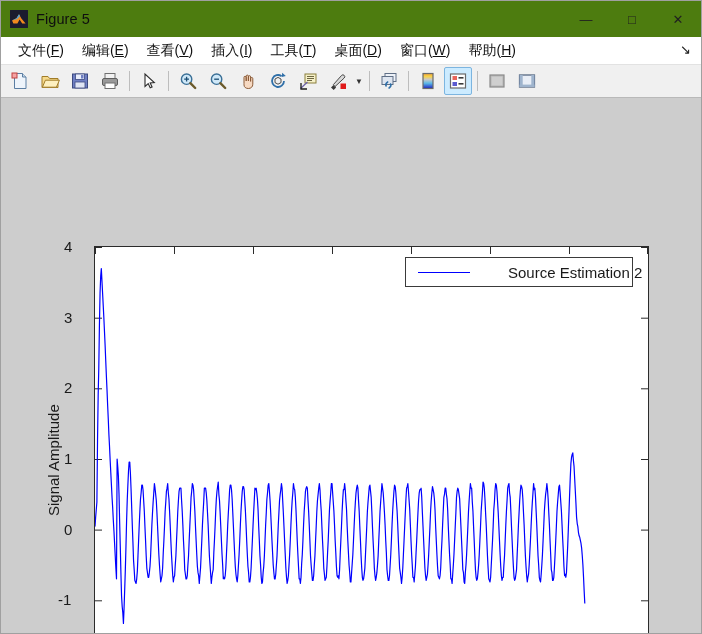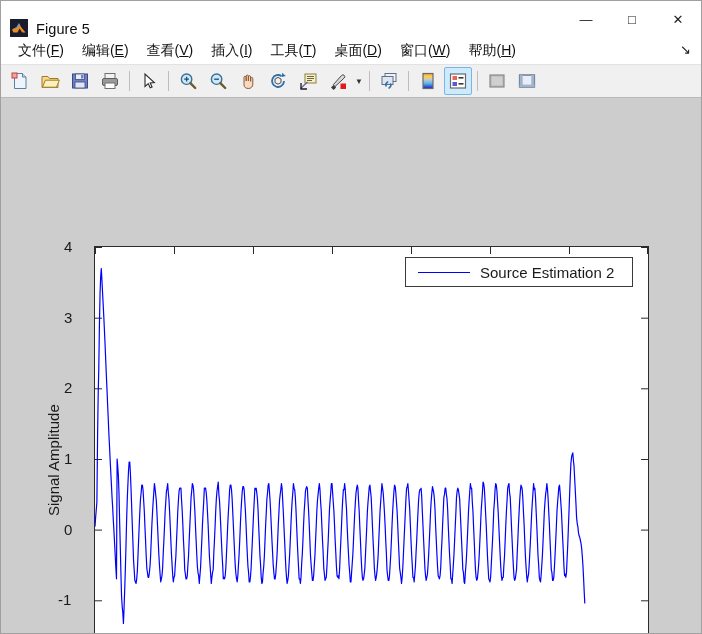--- a/index.html
+++ b/index.html
@@ -17,23 +17,23 @@
     background: #cdcdcd;
     overflow: hidden;
     box-sizing: border-box;
     border: 1px solid #a0a0a0;
   }
 
   
   .titlebar {
     position: relative;
     height: 36px;
-    background: #ffffff;
-    display: flex;
-    align-items: flex-end;
+    background: #4d7c0f;
+    display: flex;
+    align-items: center;
     box-sizing: border-box;
   }
   .app-icon {
     width: 18px;
     height: 18px;
     margin-left: 9px;
     margin-right: 8px;
     flex: 0 0 auto;
     position: relative;
     background: #1b1b2e;
@@ -168,20 +168,21 @@
     position: absolute;
     left: 404px;
     top: 159px;
     width: 228px;
     height: 30px;
     background: #ffffff;
     border: 1px solid #3a3a3a;
     display: flex;
     align-items: center;
     box-sizing: border-box;
+    gap: 28px;
   }
   .legend-line {
     width: 52px;
     height: 0;
     border-top: 1.6px solid #0000ff;
     margin-left: 12px;
     margin-right: 10px;
     flex: 0 0 auto;
   }
   .legend-text {

